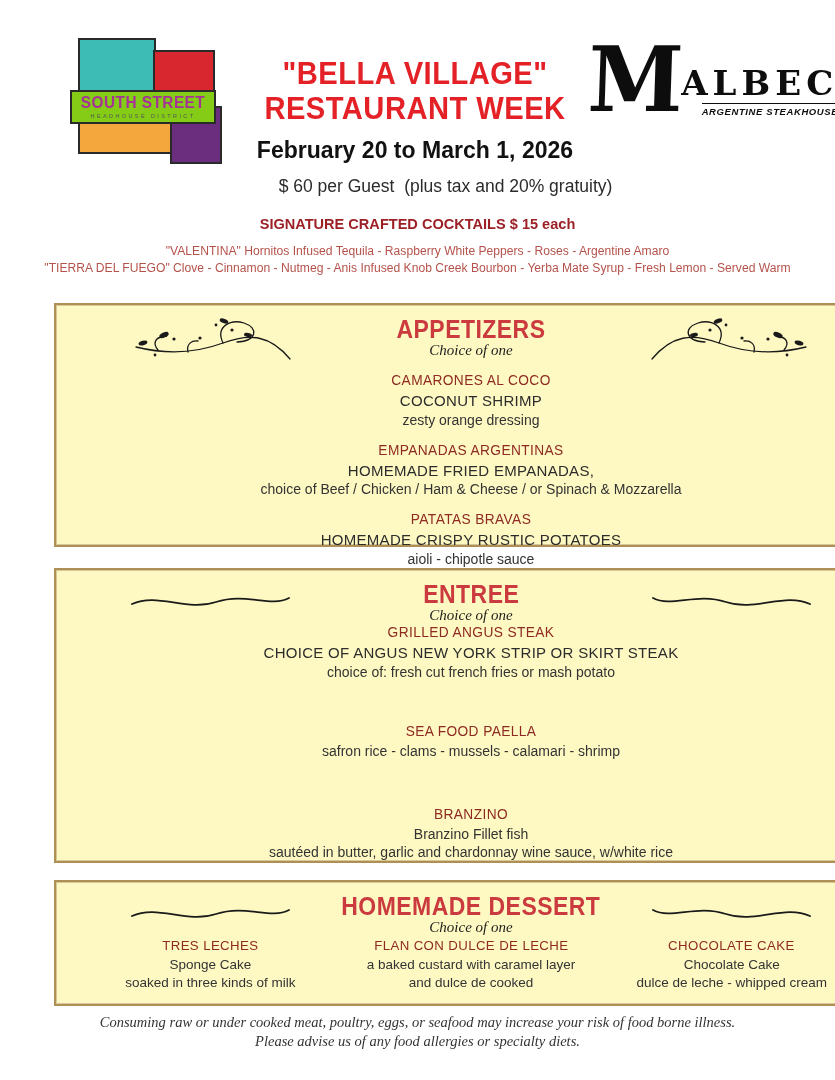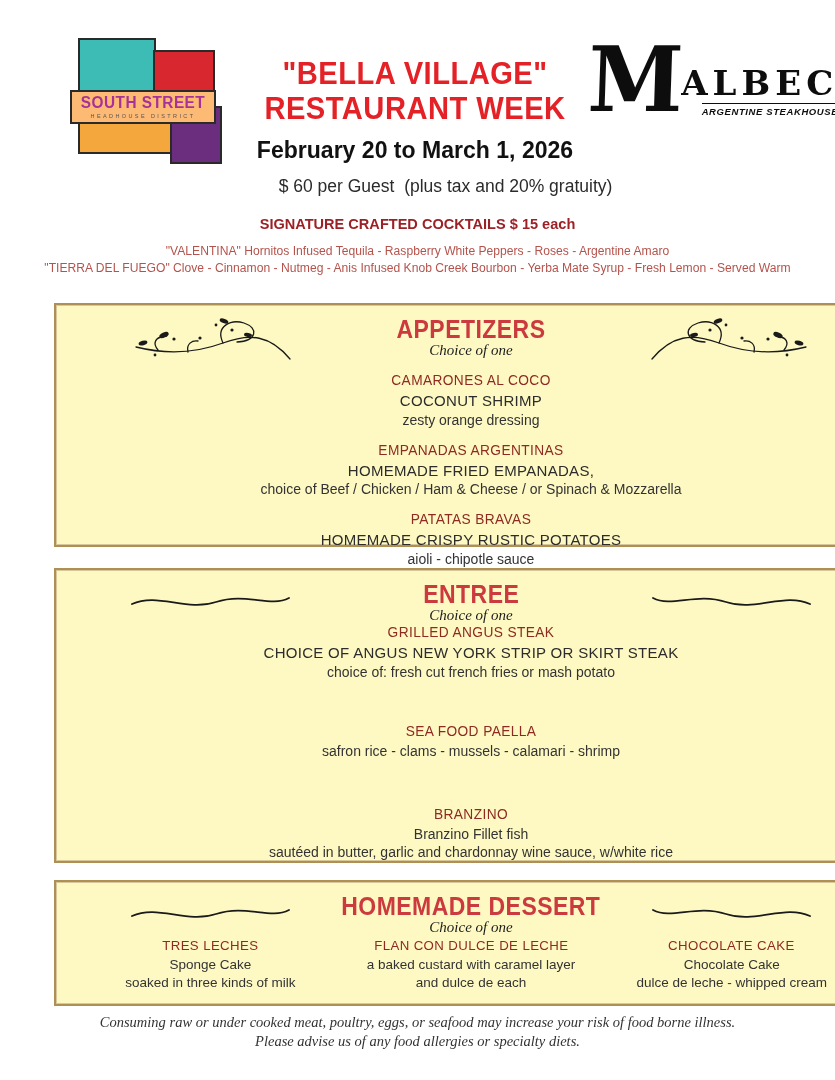--- a/index.html
+++ b/index.html
@@ -10,21 +10,21 @@
   }
   .abs { position:absolute; }
 
   
   .ss-logo { left:58px; top:28px; width:168px; height:122px; }
   .ss-block { position:absolute; }
   .ss-teal   { left:20px; top:10px; width:78px; height:58px; background:#3cbcb4; border:2px solid #2a2a2a; }
   .ss-red    { left:95px; top:22px; width:62px; height:46px; background:#d8272e; border:2px solid #2a2a2a; }
   .ss-orange { left:20px; top:92px; width:100px; height:34px; background:#f3a73d; border:2px solid #2a2a2a; }
   .ss-purple { left:112px; top:78px; width:52px; height:58px; background:#6b2e7e; border:2px solid #2a2a2a; }
-  .ss-banner { left:12px; top:62px; width:146px; height:34px; background:#fdba74; border:2px solid #2a2a2a;
+  .ss-banner { left:12px; top:62px; width:146px; height:34px; background:#84cc16; border:2px solid #2a2a2a;
                z-index:2; text-align:center; padding-top:2px; }
   .ss-name { font-size:16px; font-weight:bold; color:#a63297; letter-spacing:.5px;
              transform:scaleX(.96); transform-origin:center; }
   .ss-sub  { font-size:5.5px; color:#555; letter-spacing:2.4px; margin-top:1px; }
 
   
   .title-block { left:175px; top:56px; width:480px; text-align:center; }
   .title-red { font-size:31px; font-weight:bold; color:#e32126; line-height:1.13;
                transform:scaleX(.94); transform-origin:center; letter-spacing:.5px; }
   .title-date { font-size:24px; font-weight:bold; color:#111; margin-top:10px;
@@ -218,21 +218,21 @@
   </div>
   <div class="dessert-cols">
     <div class="dessert-col menu-item">
       <div class="item-name">TRES LECHES</div>
       <div class="item-line">Sponge Cake</div>
       <div class="item-line">soaked in three kinds of milk</div>
     </div>
     <div class="dessert-col menu-item">
       <div class="item-name">FLAN CON DULCE DE LECHE</div>
       <div class="item-line">a baked custard with caramel layer</div>
-      <div class="item-line">and dulce de each</div>
+      <div class="item-line">and dulce de cooked</div>
     </div>
     <div class="dessert-col menu-item">
       <div class="item-name">CHOCOLATE CAKE</div>
       <div class="item-line">Chocolate Cake</div>
       <div class="item-line">dulce de leche - whipped cream</div>
     </div>
   </div>
 </section>
 
 <div class="abs footer">

